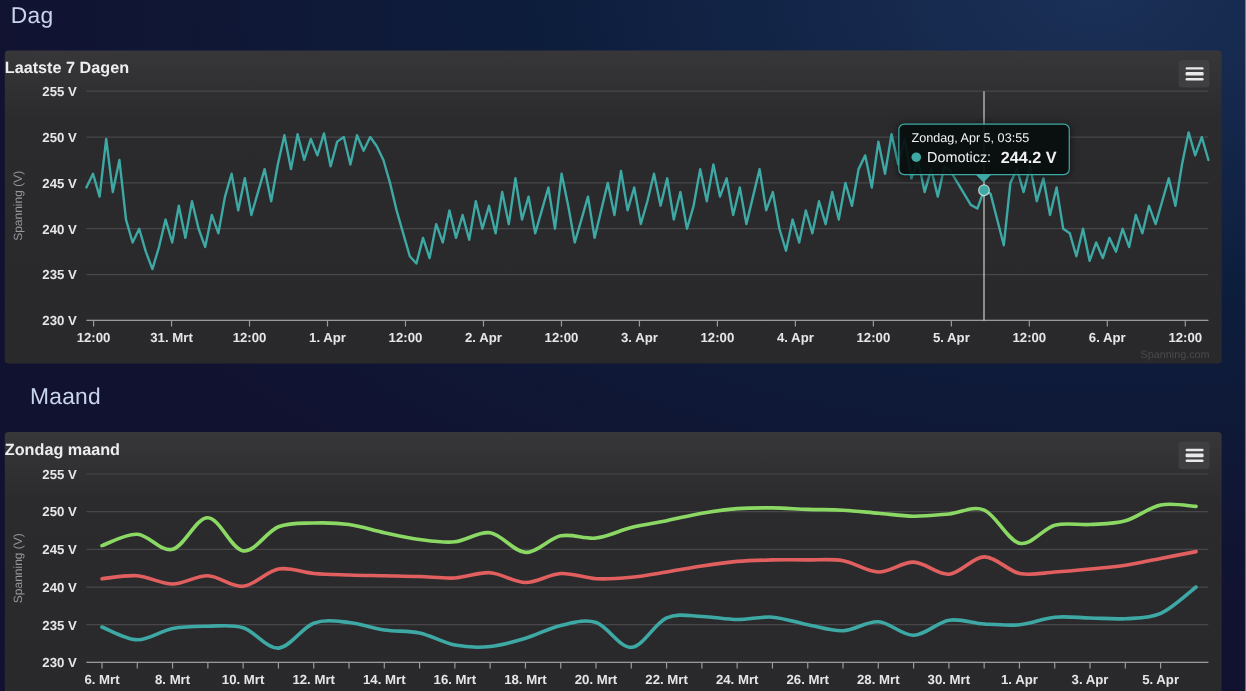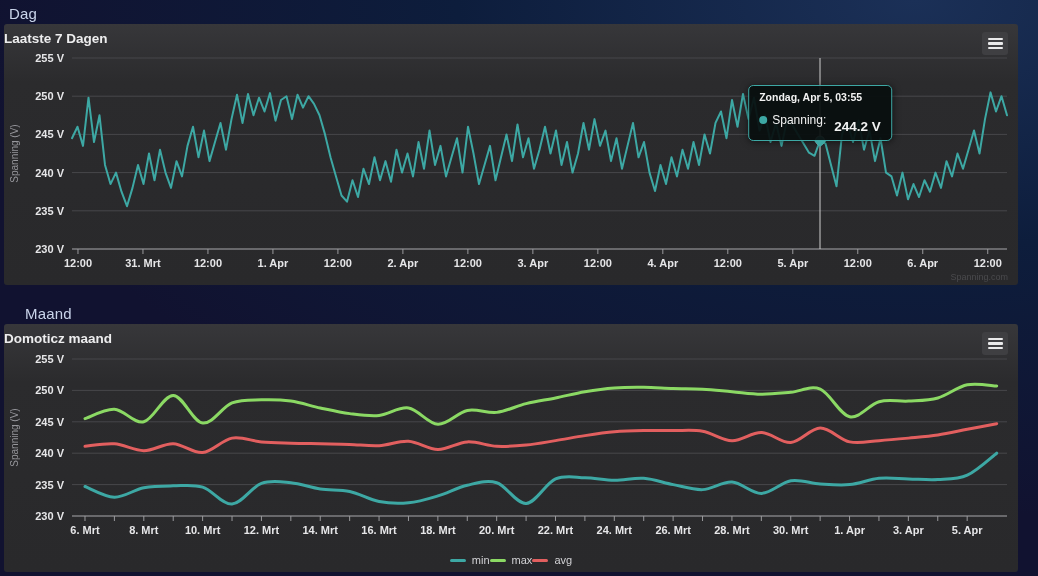--- a/index.html
+++ b/index.html
@@ -2,21 +2,21 @@
 <html><head>
 <meta charset="utf-8">
 <style>
   html,body{margin:0;padding:0}
   body{
     width:1038px;height:576px;overflow:hidden;
     background:radial-gradient(950px 520px at 88% 0%, #1b3057 0%, #0d1d3c 48%, #111230 100%);
     font-family:"Liberation Sans", sans-serif;
   }
   .section-header{
-    color:#c9d4ea;font-size:15px;line-height:21px;padding:3px 0 0 9px;height:21px;
+    color:#c9d4ea;font-size:19px;line-height:21px;padding:3px 0 18px 9px;height:21px;
     font-weight:400;letter-spacing:.2px;
   }
   .maand-header{margin-top:15px;margin-left:16px;}
   .panel{
     position:relative;width:1014px;margin-left:4px;border-radius:3px;
     background:linear-gradient(#37373a, #2b2b2d 58px, #29292b);
   }
   #panel1{height:261px;}
   #panel2{height:248px;}
   .chart-title{
@@ -32,24 +32,24 @@
   svg.plot{position:absolute;left:0;top:0;}
   .tooltip{
     position:absolute;z-index:5;transform:translateX(-50%);
     background:rgba(8,14,14,.93);border:1px solid #3da8a4;border-radius:5px;
     padding:5px 10px 6px;color:#f2f2f2;white-space:nowrap;box-shadow:0 1px 7px rgba(0,0,0,.55);
   }
   .tooltip::after{
     content:"";position:absolute;left:50%;bottom:-7px;margin-left:-7px;
     border-left:7px solid transparent;border-right:7px solid transparent;border-top:7px solid #3da8a4;
   }
-  .tt-date{font-size:10.5px;font-weight:bold;margin-bottom:3px;}
+  .tt-date{font-size:10.5px;font-weight:normal;margin-bottom:3px;}
   .tt-line{font-size:12px;display:flex;align-items:center;gap:5px;}
   .tt-dot{width:8px;height:8px;border-radius:50%;background:#3da8a4;display:inline-block;}
-  .tt-val{font-weight:bold;font-size:13.5px;margin-left:3px;margin-top:13px;}
+  .tt-val{font-weight:bold;font-size:13.5px;margin-left:3px;}
   .watermark{position:absolute;right:10px;bottom:3px;font-size:9px;color:#4a4a4d;pointer-events:none;}
   .legend{
     position:absolute;left:0;bottom:6px;width:100%;
     display:flex;justify-content:center;
   }
   .legend-item{display:flex;align-items:center;gap:6px;color:#d2d2d5;font-size:11px;cursor:pointer;}
   .legend-dash{width:16px;height:3px;border-radius:2px;background:#888;}
 </style>
 </head>
 <body>
@@ -109,21 +109,21 @@
   <div class="chart-title">Laatste 7 Dagen</div>
   <button class="menu-btn" aria-label="chart menu">
     <span class="bar"></span>
     <span class="bar"></span>
     <span class="bar"></span>
   </button>
   <div class="tooltip" id="tooltip1" style="left: 816px; top: 60.512px;">
     <div class="tt-date">Zondag, Apr 5, 03:55</div>
     <div class="tt-line">
       <span class="tt-dot"></span>
-      <span>Spanning:</span>
+      <span>Domoticz:</span>
       <span class="tt-val">244.2 V</span>
     </div>
   </div>
   <div class="watermark">Spanning.com</div>
 </div>
 
 <div class="section-header maand-header">Maand</div>
 
 <div class="panel" id="panel2">
   <svg class="plot" id="svg2" width="1014" height="248" viewBox="0 0 1014 248">
@@ -185,21 +185,21 @@
       <text x="669.1115" y="210" text-anchor="middle" fill="#e6e6e8" font-size="11" font-weight="600" font-family="&quot;Liberation Sans&quot;,sans-serif">26. Mrt</text>
       <text x="727.923" y="210" text-anchor="middle" fill="#e6e6e8" font-size="11" font-weight="600" font-family="&quot;Liberation Sans&quot;,sans-serif">28. Mrt</text>
       <text x="786.7344999999999" y="210" text-anchor="middle" fill="#e6e6e8" font-size="11" font-weight="600" font-family="&quot;Liberation Sans&quot;,sans-serif">30. Mrt</text>
       <text x="845.546" y="210" text-anchor="middle" fill="#e6e6e8" font-size="11" font-weight="600" font-family="&quot;Liberation Sans&quot;,sans-serif">1. Apr</text>
       <text x="904.3575" y="210" text-anchor="middle" fill="#e6e6e8" font-size="11" font-weight="600" font-family="&quot;Liberation Sans&quot;,sans-serif">3. Apr</text>
       <text x="963.169" y="210" text-anchor="middle" fill="#e6e6e8" font-size="11" font-weight="600" font-family="&quot;Liberation Sans&quot;,sans-serif">5. Apr</text>
       <path d="M80.9965,162.48400000000007C85.89821236559139,164.26333333333338,100.60334946236559,172.95066666666668,110.40677419354839,173.16C120.21019892473119,173.36933333333332,130.013623655914,165.62400000000002,139.81704838709678,163.74C149.62047311827956,161.856,159.42389784946235,161.9606666666666,169.22732258064514,161.85599999999994C179.03074731182792,161.75133333333326,188.83417204301077,160.07666666666668,198.63759677419355,163.11200000000002C208.44102150537634,166.14733333333336,218.24444623655913,180.69599999999994,228.04787096774191,180.06799999999996C237.8512956989247,179.43999999999997,247.65472043010752,162.90266666666676,257.4581451612903,159.34400000000008C267.2615698924731,155.7853333333334,277.0649946236559,157.77399999999994,286.8684193548387,158.71599999999992C296.6718440860215,159.6579999999999,306.47526881720427,163.53066666666658,316.2786935483871,164.99599999999992C326.0821182795699,166.46133333333327,335.8855430107527,165.41466666666662,345.6889677419355,167.50799999999995C355.49239247311834,169.6013333333333,365.2958172043011,175.6719999999999,375.09924193548386,177.55599999999993C384.9026666666666,179.43999999999994,394.70609139784943,179.75400000000002,404.50951612903225,178.81200000000004C414.31294086021506,177.87000000000006,424.1163655913978,174.83466666666675,433.91979032258064,171.90400000000008C443.72321505376345,168.97333333333341,453.52663978494627,163.426,463.3300645161291,161.22799999999995C473.1334892473119,159.02999999999992,482.9369139784946,155.68066666666658,492.7403387096774,158.71599999999992C502.54376344086023,161.75133333333326,512.3471881720432,180.06799999999998,522.1506129032259,179.44C531.9540376344087,178.812,541.7574623655914,159.23933333333332,551.5608870967742,154.94799999999998C561.364311827957,150.65666666666664,571.1677365591398,153.4826666666667,580.9711612903226,153.69200000000004C590.7745860215053,153.90133333333338,600.5780107526882,156.0993333333334,610.381435483871,156.20400000000006C620.1848602150537,156.30866666666674,629.9882849462366,153.58733333333333,639.7917096774194,154.32C649.5951344086021,155.05266666666665,659.398559139785,158.71599999999998,669.2019838709678,160.6C679.0054086021505,162.484,688.8088333333333,166.04266666666675,698.612258064516,165.62400000000008C708.4156827956988,165.2053333333334,718.2191075268818,157.45999999999998,728.0225322580645,158.08799999999997C737.8259569892473,158.71599999999995,747.6293817204302,169.60133333333334,757.4328064516129,169.39200000000002C767.2362311827957,169.1826666666667,777.0396559139785,158.40200000000004,786.8430806451613,156.83200000000005C796.6465053763441,155.26200000000006,806.4499301075268,159.34400000000005,816.2533548387096,159.97200000000004C826.0567795698923,160.60000000000002,835.8602043010753,161.542,845.6636290322581,160.6C855.4670537634408,159.658,865.2704784946237,155.262,875.0739032258065,154.32C884.8773279569892,153.378,894.680752688172,154.73866666666666,904.4841774193548,154.94799999999998C914.2876021505375,155.1573333333333,924.0910268817204,156.20399999999992,933.8944516129031,155.57599999999994C943.6978763440859,154.94799999999995,953.5013010752689,155.576,963.3047258064516,151.18C973.1081505376344,146.78400000000002,987.8132876344087,132.86333333333332,992.715,129.2" fill="none" stroke="#3da8a4" stroke-width="3" stroke-linejoin="round" stroke-linecap="round"></path>
       <path d="M80.9965,94.66C85.89821236559139,93.09,100.60334946236559,84.71666666666667,110.40677419354839,85.24C120.21019892473119,85.76333333333332,130.013623655914,100.10266666666665,139.81704838709678,97.8C149.62047311827956,95.49733333333334,159.42389784946235,71.21466666666674,169.22732258064514,71.42400000000006C179.03074731182792,71.63333333333338,188.83417204301077,97.79999999999995,198.63759677419355,99.05599999999994C208.44102150537634,100.31199999999993,218.24444623655913,82.83266666666667,228.04787096774191,78.96000000000001C237.8512956989247,75.08733333333335,247.65472043010752,76.13400000000001,257.4581451612903,75.82000000000001C267.2615698924731,75.506,277.0649946236559,75.71533333333326,286.8684193548387,77.07599999999994C296.6718440860215,78.43666666666661,306.47526881720427,81.89066666666675,316.2786935483871,83.98400000000008C326.0821182795699,86.07733333333341,335.8855430107527,88.37999999999994,345.6889677419355,89.63599999999992C355.49239247311834,90.89199999999991,365.2958172043011,92.46199999999997,375.09924193548386,91.52C384.9026666666666,90.57800000000002,394.70609139784943,82.51866666666675,404.50951612903225,83.98400000000008C414.31294086021506,85.44933333333341,424.1163655913978,99.8933333333334,433.91979032258064,100.31200000000004C443.72321505376345,100.73066666666668,453.52663978494627,88.4846666666666,463.3300645161291,86.49599999999992C473.1334892473119,84.50733333333325,482.9369139784946,89.53133333333332,492.7403387096774,88.38C502.54376344086023,87.22866666666667,512.3471881720432,81.9953333333333,522.1506129032259,79.58799999999997C531.9540376344087,77.18066666666662,541.7574623655914,75.92466666666661,551.5608870967742,73.93599999999994C561.364311827957,71.94733333333326,571.1677365591398,69.33066666666659,580.9711612903226,67.65599999999992C590.7745860215053,65.98133333333325,600.5780107526882,64.6206666666666,610.381435483871,63.88799999999995C620.1848602150537,63.155333333333296,629.9882849462366,63.15533333333336,639.7917096774194,63.26000000000002C649.5951344086021,63.36466666666668,659.398559139785,64.20199999999991,669.2019838709678,64.51599999999992C679.0054086021505,64.82999999999993,688.8088333333333,64.62066666666675,698.612258064516,65.14400000000008C708.4156827956988,65.6673333333334,718.2191075268818,66.8186666666666,728.0225322580645,67.65599999999992C737.8259569892473,68.49333333333324,747.6293817204302,70.06333333333328,757.4328064516129,70.16799999999996C767.2362311827957,70.27266666666665,777.0396559139785,69.12133333333338,786.8430806451613,68.28400000000006C796.6465053763441,67.44666666666674,806.4499301075268,61.0620000000001,816.2533548387096,65.14400000000008C826.0567795698923,69.22600000000006,835.8602043010753,90.68266666666659,845.6636290322581,92.77599999999993C855.4670537634408,94.86933333333326,865.2704784946237,80.32066666666674,875.0739032258065,77.70400000000008C884.8773279569892,75.08733333333342,894.680752688172,77.70399999999997,904.4841774193548,77.07599999999994C914.2876021505375,76.44799999999991,924.0910268817204,76.65733333333327,933.8944516129031,73.93599999999994C943.6978763440859,71.2146666666666,953.5013010752689,62.73666666666661,963.3047258064516,60.74799999999996C973.1081505376344,58.759333333333316,987.8132876344087,61.79466666666672,992.715,62.004000000000076" fill="none" stroke="#8bd964" stroke-width="3" stroke-linejoin="round" stroke-linecap="round"></path>
       <path d="M80.9965,122.29200000000003C85.89821236559139,121.87333333333336,100.60334946236559,119.04733333333334,110.40677419354839,119.78C120.21019892473119,120.51266666666666,130.013623655914,126.68799999999997,139.81704838709678,126.68799999999997C149.62047311827956,126.68799999999997,159.42389784946235,119.466,169.22732258064514,119.78C179.03074731182792,120.09400000000001,188.83417204301077,129.51400000000004,198.63759677419355,128.57200000000003C208.44102150537634,127.63000000000002,218.24444623655913,115.90733333333333,228.04787096774191,114.12799999999997C237.8512956989247,112.34866666666662,247.65472043010752,117.05866666666658,257.4581451612903,117.89599999999993C267.2615698924731,118.73333333333328,277.0649946236559,118.83800000000004,286.8684193548387,119.15200000000004C296.6718440860215,119.46600000000005,306.47526881720427,119.57066666666668,316.2786935483871,119.78C326.0821182795699,119.98933333333332,335.8855430107527,120.09399999999995,345.6889677419355,120.40799999999996C355.49239247311834,120.72199999999997,365.2958172043011,122.1873333333334,375.09924193548386,121.66400000000007C384.9026666666666,121.14066666666675,394.70609139784943,116.63999999999999,404.50951612903225,117.26799999999997C414.31294086021506,117.89599999999996,424.1163655913978,125.32733333333337,433.91979032258064,125.43200000000003C443.72321505376345,125.53666666666669,453.52663978494627,118.41933333333327,463.3300645161291,117.89599999999993C473.1334892473119,117.37266666666659,482.9369139784946,121.76866666666669,492.7403387096774,122.29200000000003C502.54376344086023,122.81533333333337,512.3471881720432,121.97799999999994,522.1506129032259,121.03599999999993C531.9540376344087,120.09399999999992,541.7574623655914,118.21000000000001,551.5608870967742,116.64C561.364311827957,115.07,571.1677365591398,113.08133333333328,580.9711612903226,111.61599999999993C590.7745860215053,110.15066666666658,600.5780107526882,108.68533333333328,610.381435483871,107.84799999999996C620.1848602150537,107.01066666666664,629.9882849462366,106.80133333333335,639.7917096774194,106.59200000000003C649.5951344086021,106.38266666666671,659.398559139785,106.48733333333337,669.2019838709678,106.59200000000003C679.0054086021505,106.69666666666669,688.8088333333333,105.54533333333333,698.612258064516,107.22C708.4156827956988,108.89466666666667,718.2191075268818,116.43066666666668,728.0225322580645,116.64C737.8259569892473,116.84933333333332,747.6293817204302,108.16199999999992,757.4328064516129,108.47599999999993C767.2362311827957,108.78999999999994,777.0396559139785,119.25666666666673,786.8430806451613,118.52400000000007C796.6465053763441,117.79133333333341,806.4499301075268,104.18466666666669,816.2533548387096,104.08C826.0567795698923,103.97533333333331,835.8602043010753,115.8026666666666,845.6636290322581,117.89599999999993C855.4670537634408,119.98933333333326,865.2704784946237,117.268,875.0739032258065,116.64C884.8773279569892,116.012,894.680752688172,115.06999999999998,904.4841774193548,114.12799999999997C914.2876021505375,113.18599999999996,924.0910268817204,112.45333333333329,933.8944516129031,110.98799999999996C943.6978763440859,109.52266666666662,953.5013010752689,107.21999999999991,963.3047258064516,105.33599999999993C973.1081505376344,103.45199999999994,987.8132876344087,100.62600000000005,992.715,99.68400000000007" fill="none" stroke="#e25f5f" stroke-width="3" stroke-linejoin="round" stroke-linecap="round"></path>
     </svg>
-  <div class="chart-title">Domoticz maand</div>
+  <div class="chart-title">Zondag maand</div>
   <button class="menu-btn" aria-label="chart menu">
     <span class="bar"></span>
     <span class="bar"></span>
     <span class="bar"></span>
   </button>
   <div class="legend">
     <div class="legend-item">
       <span class="legend-dash" style="background: rgb(61, 168, 164);"></span>
       <span>min</span>
     </div>

